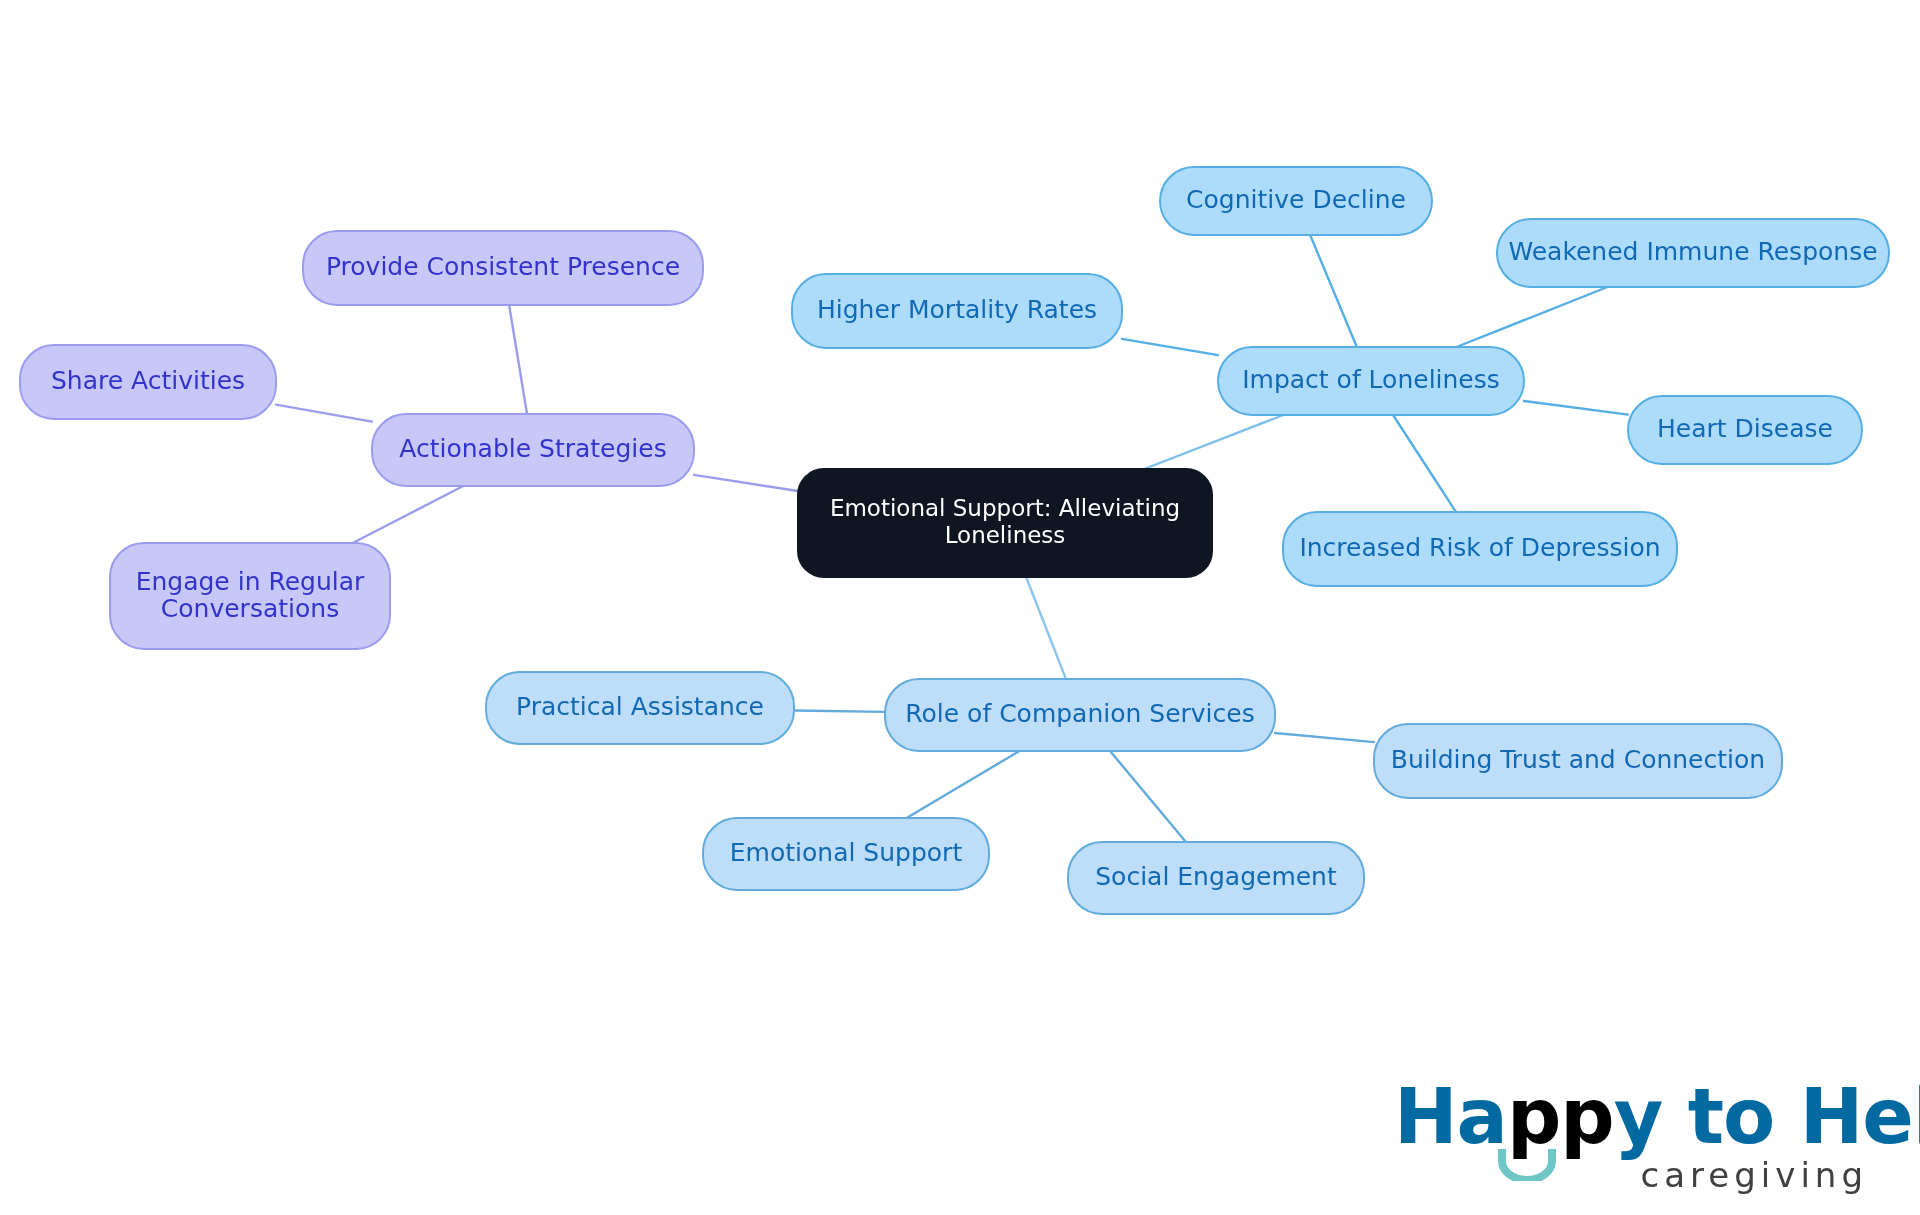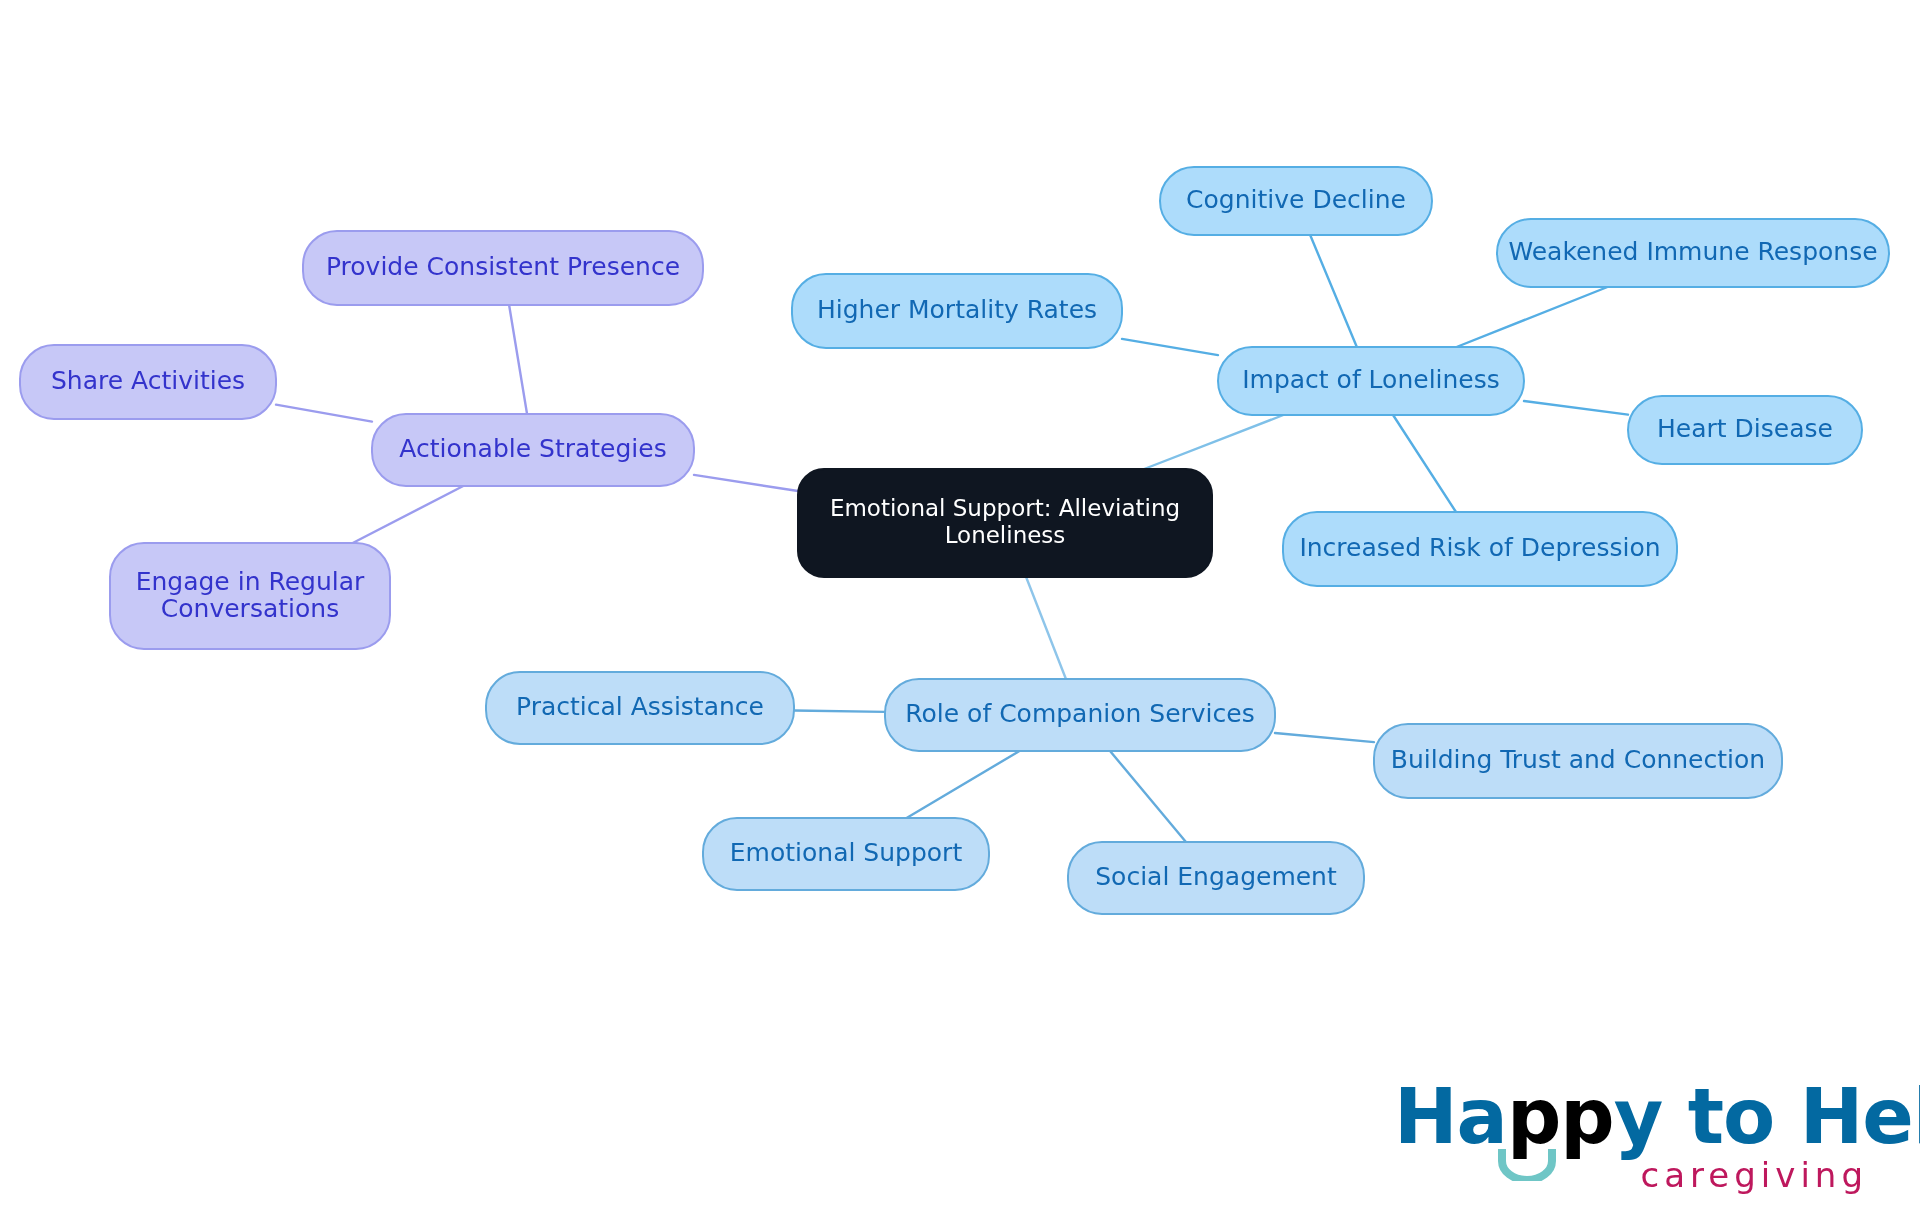--- a/index.html
+++ b/index.html
@@ -70,21 +70,21 @@
   }
   .logo-coral { color: #0369a1; }
   .logo-teal  { color: #000000; }
   #logo-sub {
     position: absolute;
     right: 6px;
     top: 84px;
     font-family: "DejaVu Sans", sans-serif;
     font-size: 34px;
     letter-spacing: 5px;
-    color: #be185d;
+    color: #404040;
     white-space: nowrap;
   }
   #logo-smile {
     position: absolute;
     left: 104px;
     top: 76px;
     width: 58px;
     height: 34px;
   }
 </style>

